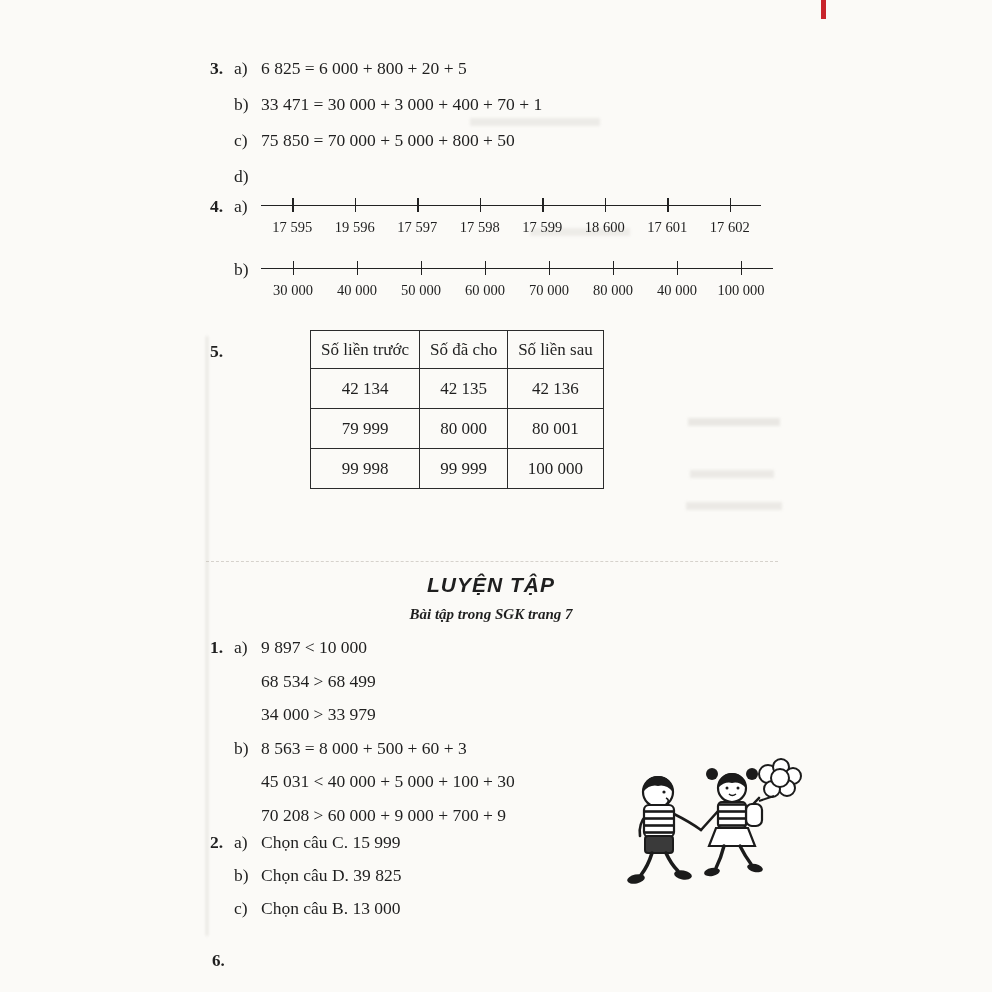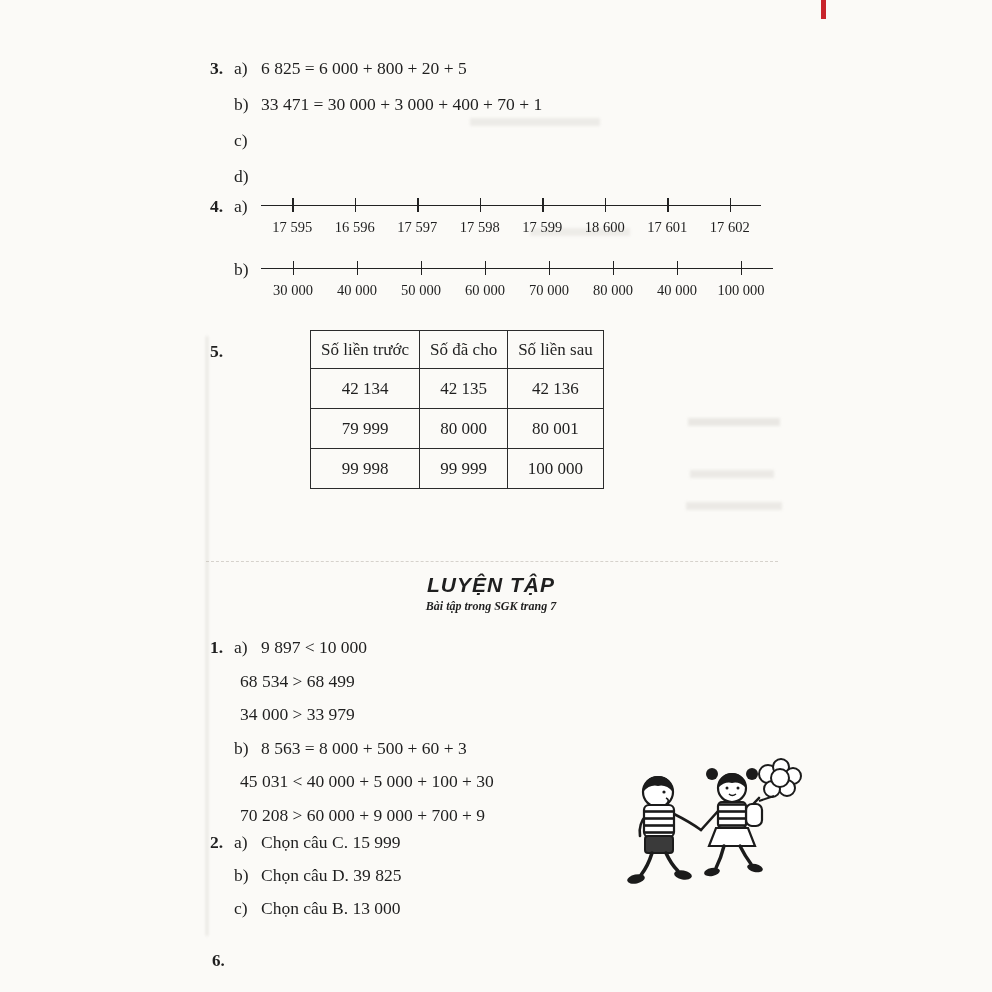--- a/index.html
+++ b/index.html
@@ -8,21 +8,21 @@
     position:relative; width:992px; height:992px; margin:0 auto;
     background:#fbfaf7; color:#1f1f1f; overflow:hidden;
     font-family:"Liberation Serif", serif;
   }
   .abs { position:absolute; }
   .line { display:flex; line-height:36px; font-size:17.5px; white-space:nowrap; }
   .pnum { width:24px; font-weight:700; flex:0 0 auto; }
   .pnum.spacer { font-weight:400; }
   .pre  { width:27px; flex:0 0 auto; }
   .indent1 { margin-left:24px; }
-  .indent2 { margin-left:30px; }
+  .indent2 { margin-left:51px; }
 
   
   .nl-row { display:flex; line-height:24px; font-size:17.5px; }
   .numline { flex:0 0 auto; }
   .nl-track { position:relative; height:16px; margin-top:3px; }
   .nl-track::before {
     content:""; position:absolute; left:0; right:0; top:50%;
     border-top:1.4px solid #222;
   }
   .nl-ticks { display:flex; height:16px; }
@@ -42,21 +42,21 @@
   }
   .ntable th { height:38px; }
   .col-0 { width:138px; } .col-1 { width:114px; } .col-2 { width:124px; }
 
   
   .section-head { width:562px; text-align:center; }
   .sec-title {
     font-family:"Liberation Sans", sans-serif; font-style:italic; font-weight:700;
     font-size:21px; letter-spacing:1px; line-height:26px;
   }
-  .sec-sub { font-style:italic; font-weight:700; font-size:12px; margin-top:1px; }
+  .sec-sub { font-style:italic; font-weight:700; font-size:15px; margin-top:8px; }
 
   .pageno { font-weight:700; font-size:17px; line-height:22px; }
 
   
   .red-edge { left:821px; top:0; width:5px; height:19px; background:#c8242b; }
   .bleed { background:#a59f97; filter:blur(1.6px); pointer-events:none; }
   .bleed-v { left:206px; top:336px; width:2px; height:600px; opacity:.28; }
   .bleed-h { left:206px; top:561px; width:572px; height:0; background:none;
              border-top:1px dashed #b9b3aa; opacity:.55; filter:blur(.4px); }
   .bl1 { left:470px; top:118px; width:130px; height:8px; opacity:.16; }
@@ -84,20 +84,21 @@
       <span class="pnum">3.</span>
       <span class="pre">a)</span>
       <span>6 825 = 6 000 + 800 + 20 + 5</span>
     </div>
     <div class="line indent1">
       <span class="pre">b)</span>
       <span>33 471 = 30 000 + 3 000 + 400 + 70 + 1</span>
     </div>
     <div class="line indent1">
       <span class="pre">c)</span>
+      <span>75 850 = 70 000 + 5 000 + 800 + 50</span>
     </div>
     <div class="line indent1">
       <span class="pre">d)</span>
     </div>
   </section>
 
   <section class="abs" style="left:210px; top:194px;">
     <div class="nl-row">
       <span class="pnum">4.</span>
       <span class="pre">a)</span>
@@ -109,21 +110,21 @@
               <span class="nl-tick"></span>
               <span class="nl-tick"></span>
               <span class="nl-tick"></span>
               <span class="nl-tick"></span>
               <span class="nl-tick"></span>
               <span class="nl-tick"></span>
           </div>
         </div>
         <div class="nl-labels">
           <span class="nl-label">17 595</span>
-          <span class="nl-label">16 596</span>
+          <span class="nl-label">19 596</span>
           <span class="nl-label">17 597</span>
           <span class="nl-label">17 598</span>
           <span class="nl-label">17 599</span>
           <span class="nl-label">18 600</span>
           <span class="nl-label">17 601</span>
           <span class="nl-label">17 602</span>
         </div>
       </div>
     </div>
   </section>

